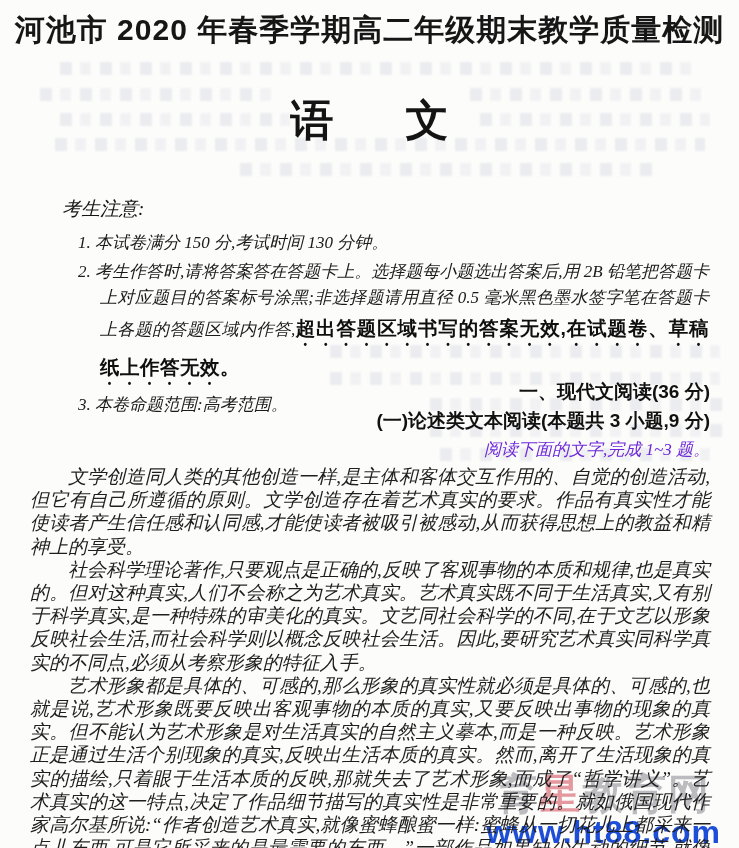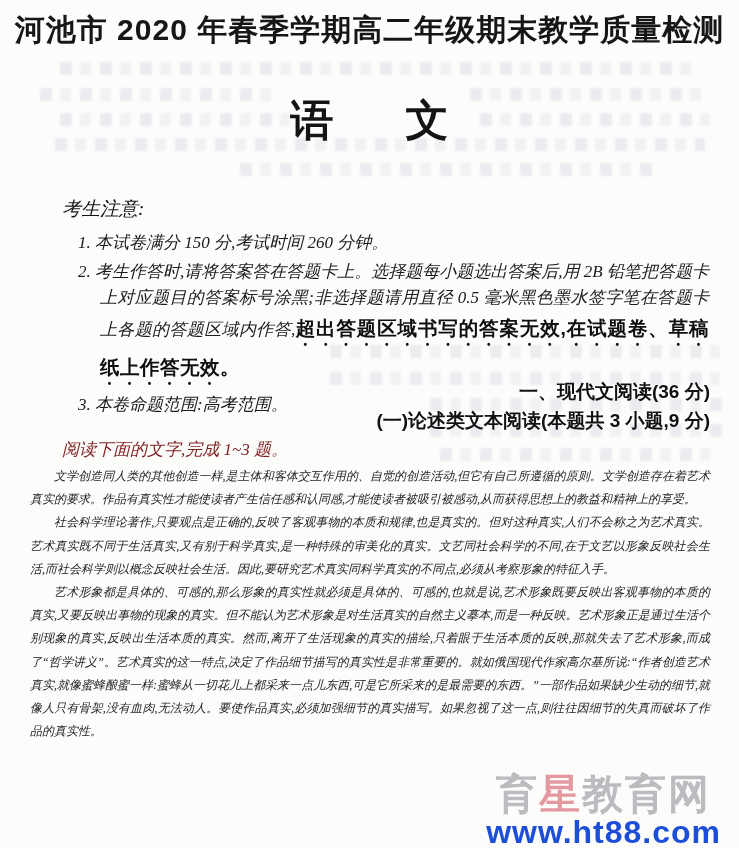--- a/index.html
+++ b/index.html
@@ -60,25 +60,25 @@
   }
 
   
   .main { position: absolute; top: 381px; left: 30px; right: 29px; z-index: 2; }
   .sec-heading, .sub-heading {
     font-family: "Liberation Sans", sans-serif;
     font-weight: bold; font-size: 19px; color: #111;
     margin: 0 0 7px 0; line-height: 22px; text-align: right;
   }
   .instruction {
-    font-size: 17px; font-style: italic; color: #7f1d1d;
-    margin: 2px 0 5px 32px; line-height: 21px;
+    font-size: 17px; font-style: italic; color: #6d28d9;
+    margin: 2px 0 5px 32px; line-height: 21px; text-align: right;
   }
   .para {
-    margin: 0; font-size: 12px; font-style: italic;
+    margin: 0; font-size: 19px; font-style: italic;
     line-height: 23.2px; text-align: justify; text-indent: 2em;
     color: #1e1e1e;
   }
 
   
   .watermark {
     position: absolute; right: 18px; bottom: 0;
     text-align: center; z-index: 1; line-height: 1;
     font-family: "Liberation Sans", sans-serif; font-weight: bold;
   }
@@ -106,21 +106,21 @@
 
   <div class="title">河池市 2020 年春季学期高二年级期末教学质量检测</div>
   <div class="subject">
     <span>语</span>
     <span>文</span>
   </div>
 
   <div class="notice">
     <div class="notice-heading">考生注意:</div>
     <ol class="notice-list">
-      <li class="notice-item"><span class="notice-num">1.</span> <span>本试卷满分 150 分,考试时间 260 分钟。</span></li>
+      <li class="notice-item"><span class="notice-num">1.</span> <span>本试卷满分 150 分,考试时间 130 分钟。</span></li>
       <li class="notice-item"><span class="notice-num">2.</span> <span>考生作答时,请将答案答在答题卡上。选择题每小题选出答案后,用 2B 铅笔把答题卡上对应题目的答案标号涂黑;非选择题请用直径 0.5 毫米黑色墨水签字笔在答题卡上各题的答题区域内作答,</span><span class="notice-em">超出答题区域书写的答案无效,在试题卷、草稿纸上作答无效。</span></li>
       <li class="notice-item"><span class="notice-num">3.</span> <span>本卷命题范围:高考范围。</span></li>
     </ol>
   </div>
 
   <div class="main">
     <div class="sec-heading">一、现代文阅读(36 分)</div>
     <div class="sub-heading">(一)论述类文本阅读(本题共 3 小题,9 分)</div>
     <div class="instruction">阅读下面的文字,完成 1~3 题。</div>
     <p class="para">文学创造同人类的其他创造一样,是主体和客体交互作用的、自觉的创造活动,但它有自己所遵循的原则。文学创造存在着艺术真实的要求。作品有真实性才能使读者产生信任感和认同感,才能使读者被吸引被感动,从而获得思想上的教益和精神上的享受。</p>

